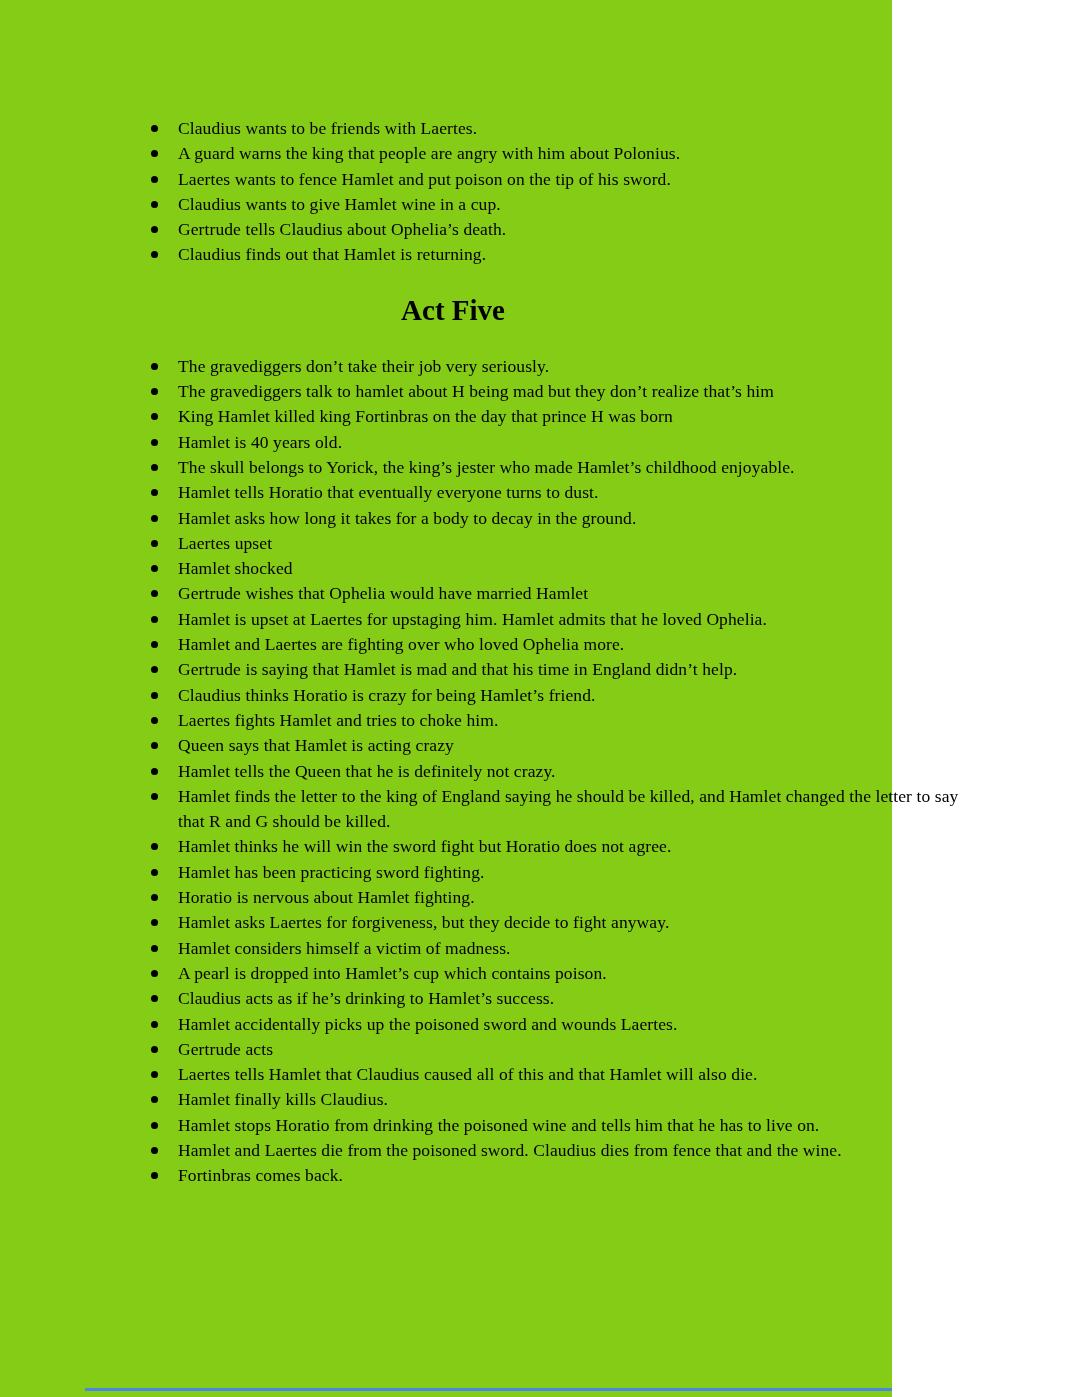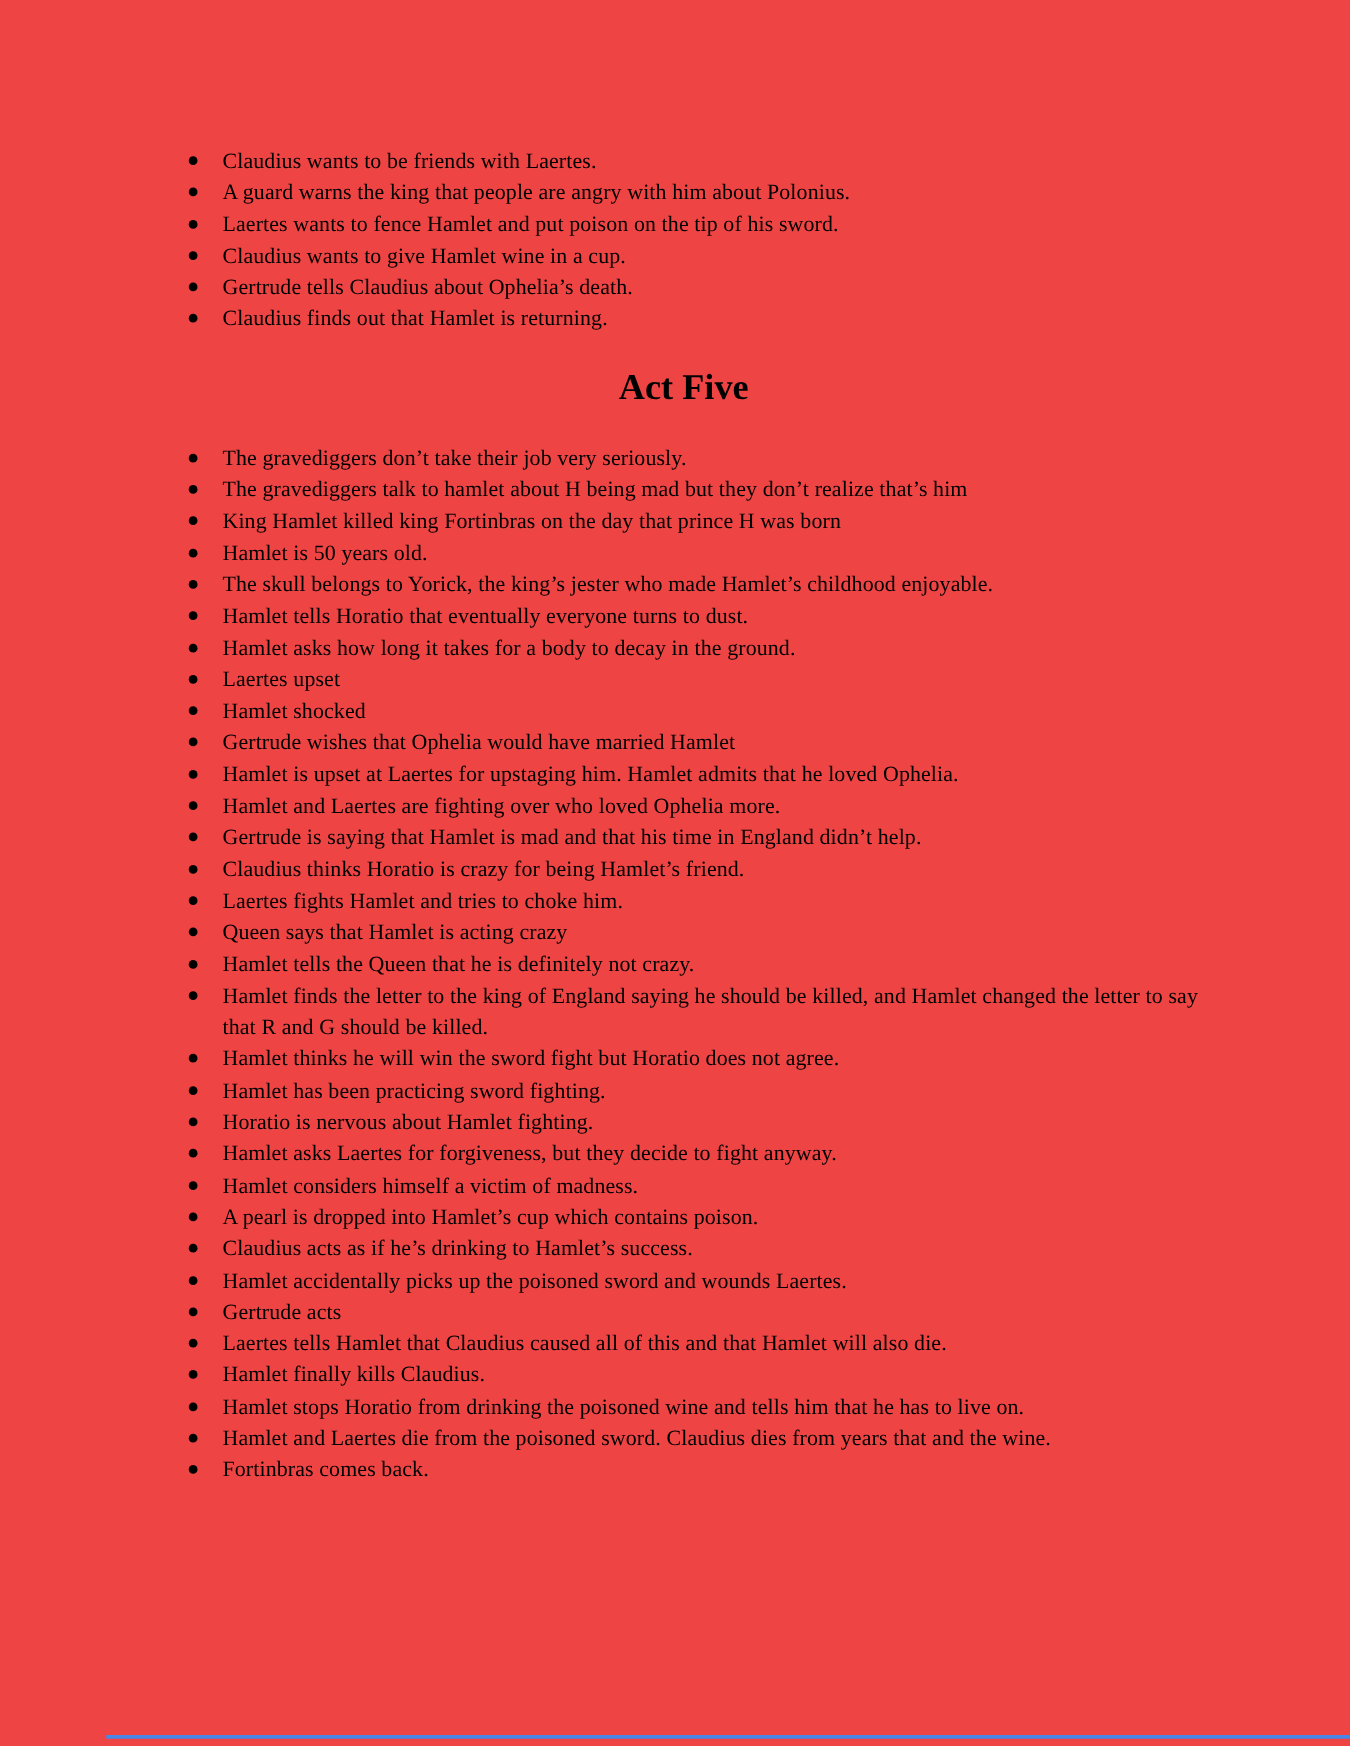--- a/index.html
+++ b/index.html
@@ -9,25 +9,25 @@
   }
   body {
     width: 1080px;
     height: 1397px;
     font-family: "Liberation Serif", "DejaVu Serif", serif;
     color: #000000;
     overflow: hidden;
   }
   .page {
     position: relative;
-    width: 1080px;
+    width: 892px;
     height: 1397px;
     box-sizing: border-box;
     padding: 116px 98px 0 112px;
-    background: #ef4444;
+    background: #84cc16;
   }
   ul.bullet-list {
     list-style: none;
     margin: 0;
     padding: 0 0 0 66px;
     width: 800px;
   }
   ul.bullet-list li {
     position: relative;
     font-size: 17.5px;
@@ -76,21 +76,21 @@
       <li>Gertrude tells Claudius about Ophelia’s death.</li>
       <li>Claudius finds out that Hamlet is returning.</li>
     </ul>
 
   <h1 class="section-heading">Act Five</h1>
 
   <ul class="bullet-list">
       <li>The gravediggers don’t take their job very seriously.</li>
       <li>The gravediggers talk to hamlet about H being mad but they don’t realize that’s him</li>
       <li>King Hamlet killed king Fortinbras on the day that prince H was born</li>
-      <li>Hamlet is 50 years old.</li>
+      <li>Hamlet is 40 years old.</li>
       <li>The skull belongs to Yorick, the king’s jester who made Hamlet’s childhood enjoyable.</li>
       <li>Hamlet tells Horatio that eventually everyone turns to dust.</li>
       <li>Hamlet asks how long it takes for a body to decay in the ground.</li>
       <li>Laertes upset</li>
       <li>Hamlet shocked</li>
       <li>Gertrude wishes that Ophelia would have married Hamlet</li>
       <li>Hamlet is upset at Laertes for upstaging him. Hamlet admits that he loved Ophelia.</li>
       <li>Hamlet and Laertes are fighting over who loved Ophelia more.</li>
       <li>Gertrude is saying that Hamlet is mad and that his time in England didn’t help.</li>
       <li>Claudius thinks Horatio is crazy for being Hamlet’s friend.</li>
@@ -103,19 +103,19 @@
       <li>Horatio is nervous about Hamlet fighting.</li>
       <li>Hamlet asks Laertes for forgiveness, but they decide to fight anyway.</li>
       <li>Hamlet considers himself a victim of madness.</li>
       <li>A pearl is dropped into Hamlet’s cup which contains poison.</li>
       <li>Claudius acts as if he’s drinking to Hamlet’s success.</li>
       <li>Hamlet accidentally picks up the poisoned sword and wounds Laertes.</li>
       <li>Gertrude acts</li>
       <li>Laertes tells Hamlet that Claudius caused all of this and that Hamlet will also die.</li>
       <li>Hamlet finally kills Claudius.</li>
       <li>Hamlet stops Horatio from drinking the poisoned wine and tells him that he has to live on.</li>
-      <li>Hamlet and Laertes die from the poisoned sword. Claudius dies from years that and the wine.</li>
+      <li>Hamlet and Laertes die from the poisoned sword. Claudius dies from fence that and the wine.</li>
       <li>Fortinbras comes back.</li>
     </ul>
 
   <div class="page-divider"></div>
 
 </div>
 
 </body></html>

